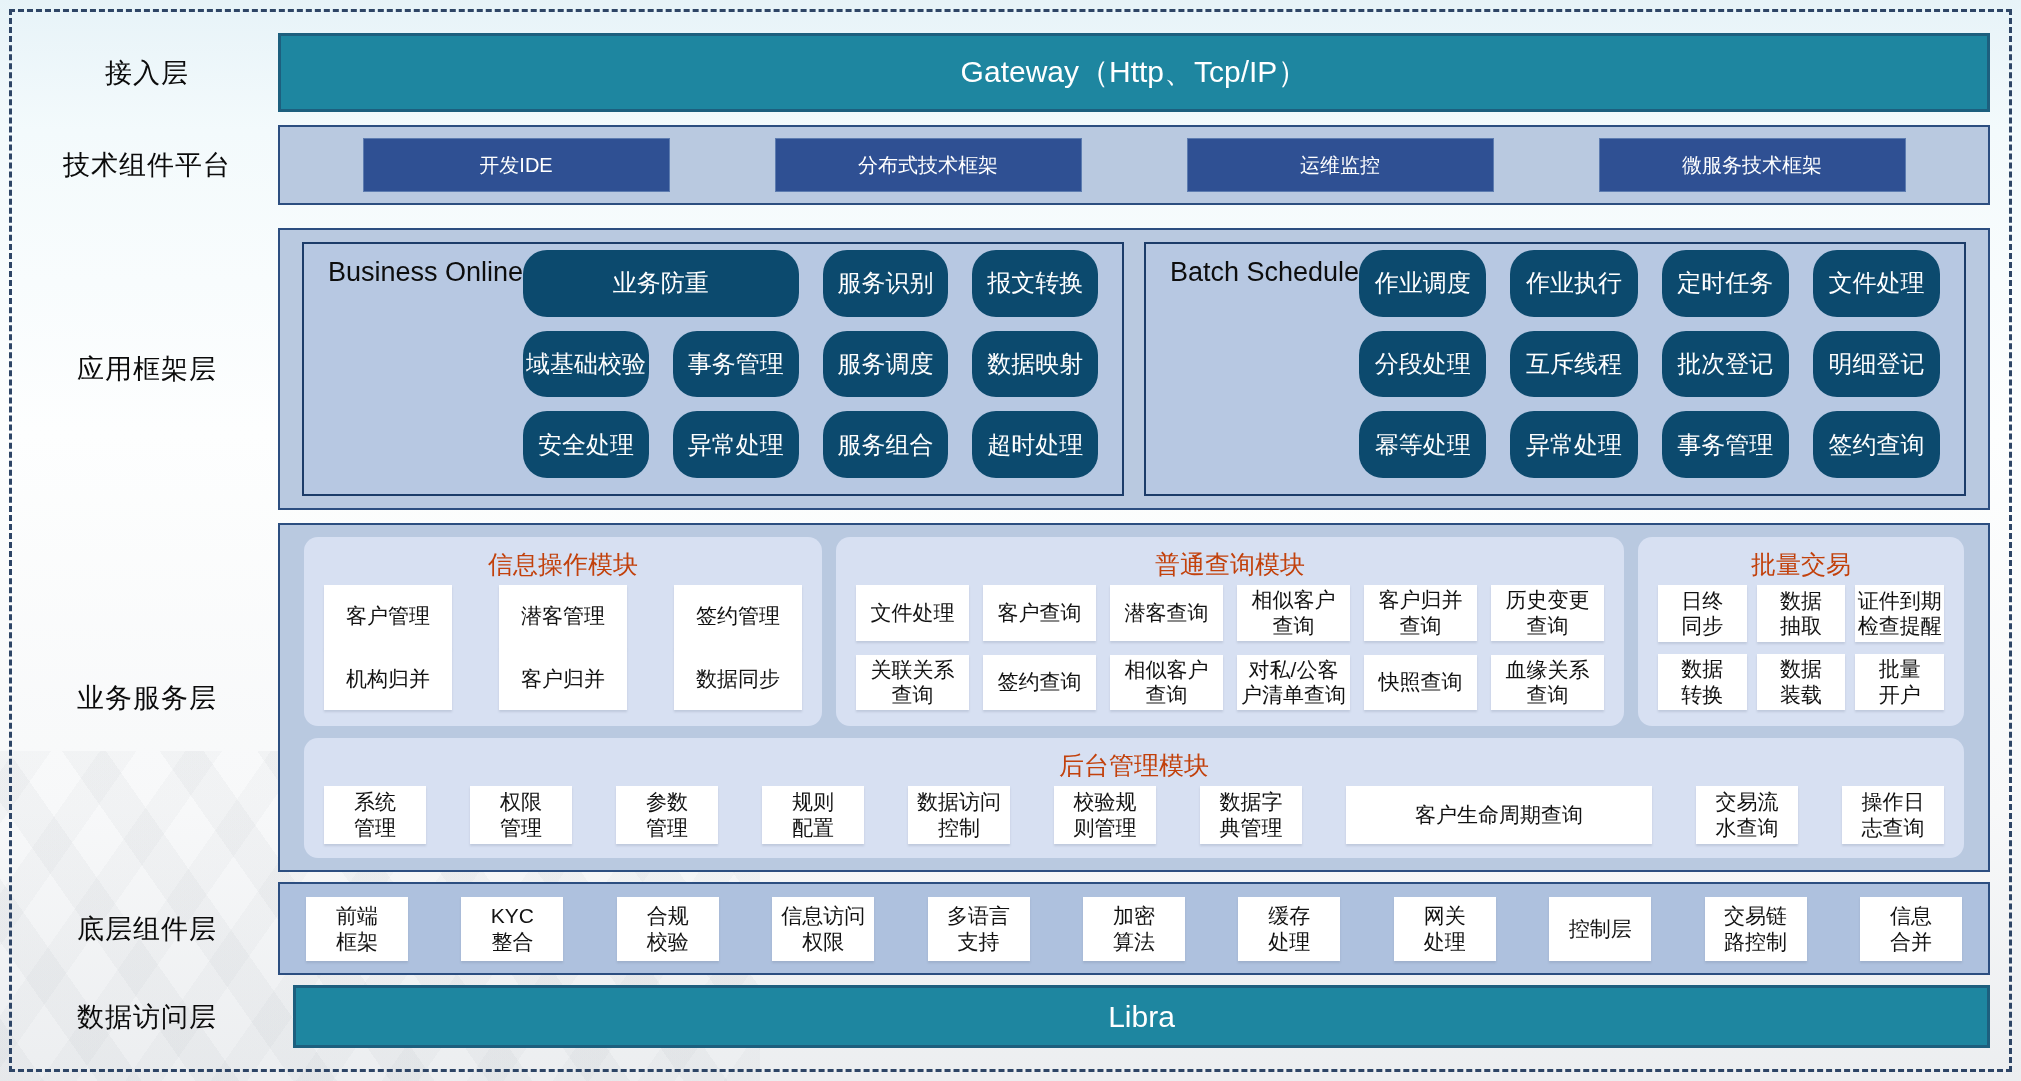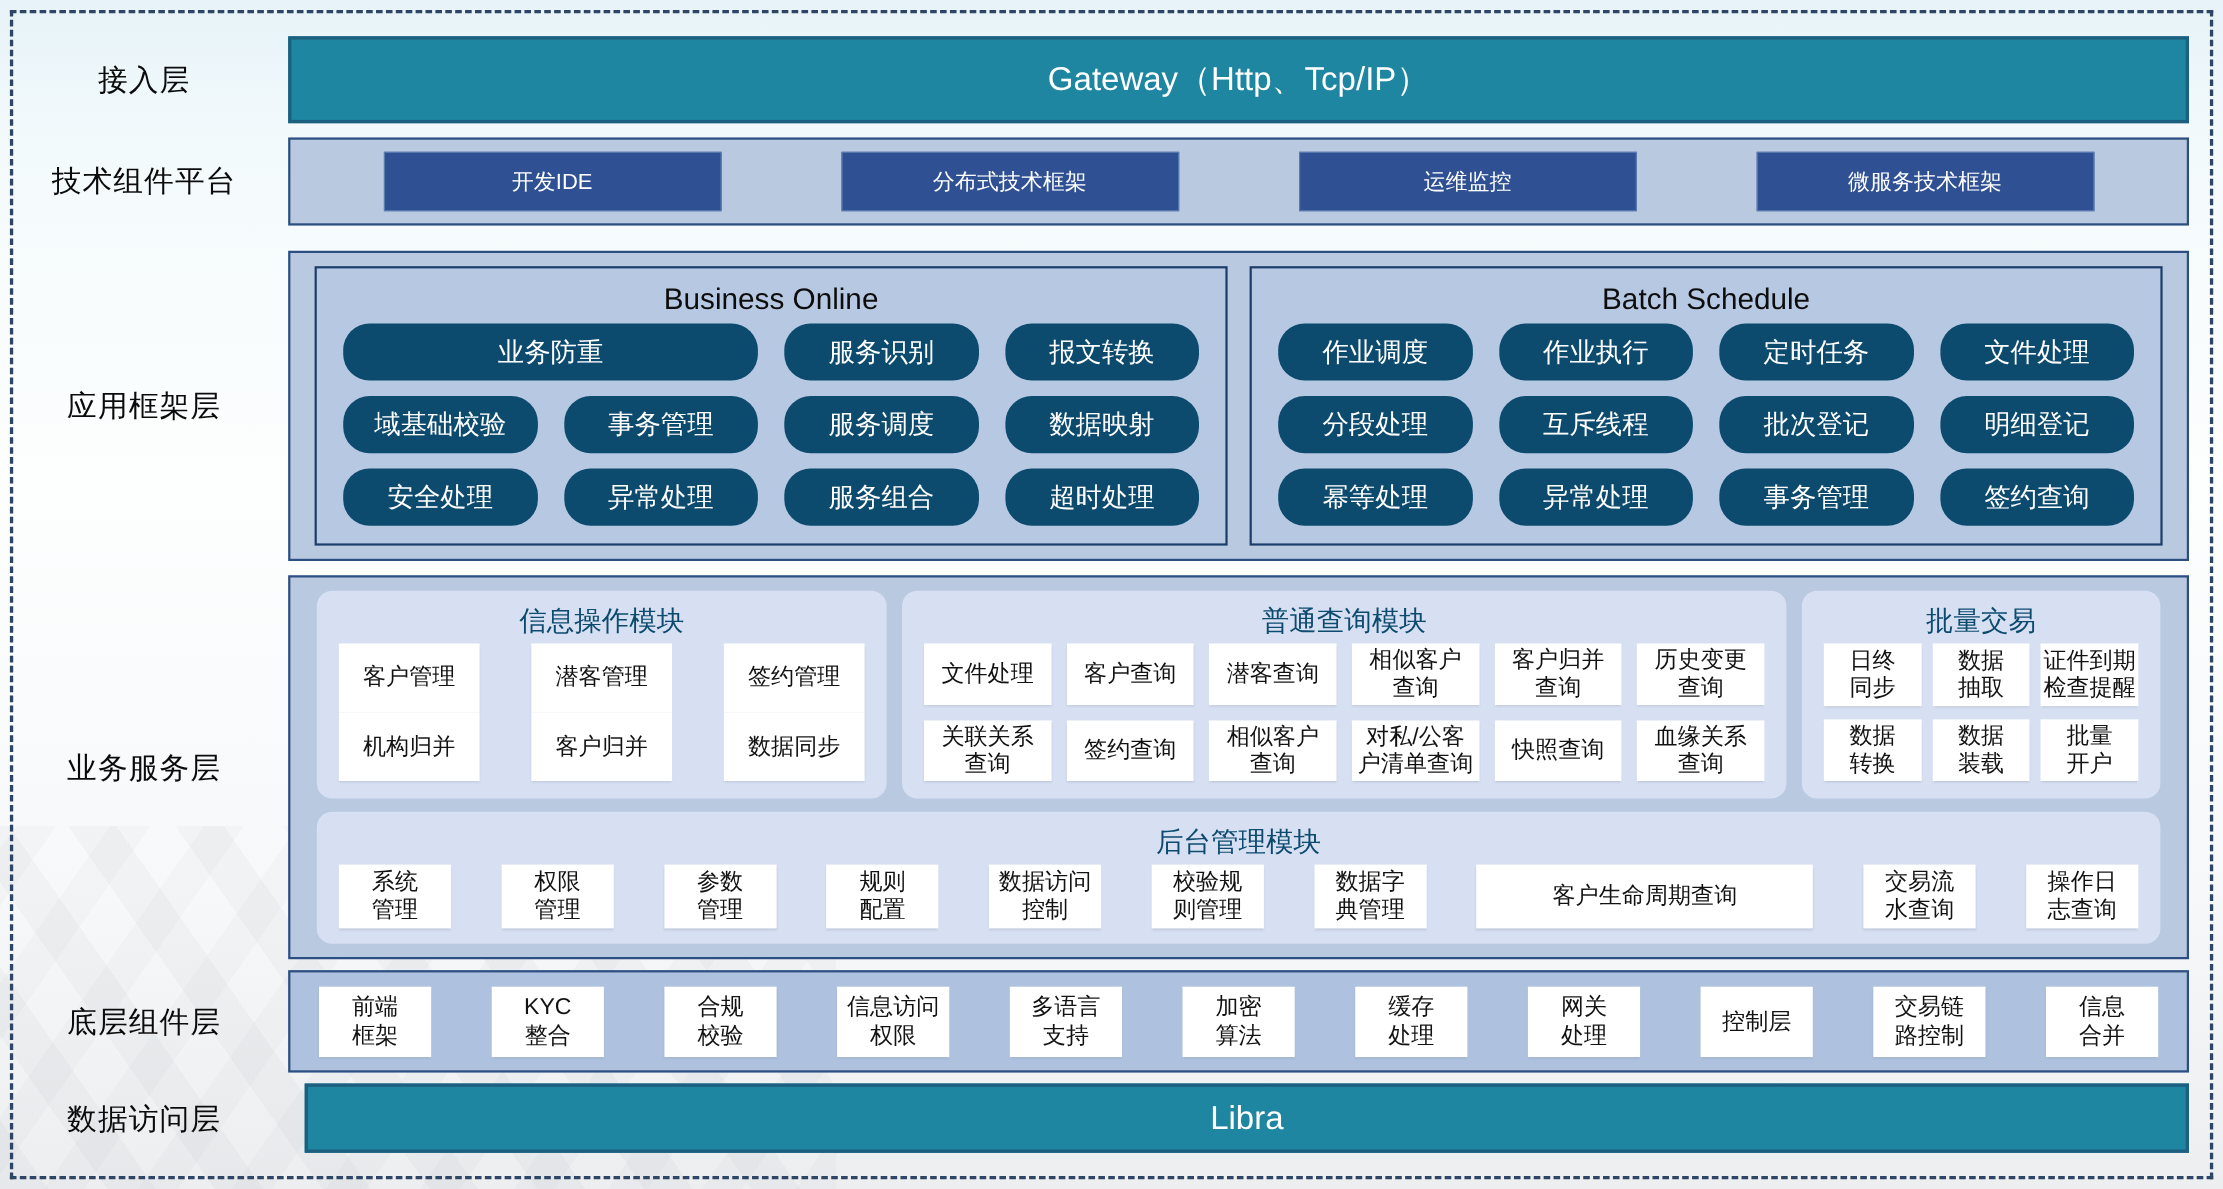--- a/index.html
+++ b/index.html
@@ -9,21 +9,21 @@
     background:linear-gradient(180deg,#e7f3f8 0%,#f3fafc 12%,#fdfefe 40%,#f7f8f9 75%,#eceef0 100%);
   }
   .canvas::after{ 
     content:"";position:absolute;left:0;bottom:0;width:760px;height:330px;
     background:
       repeating-linear-gradient(55deg,rgba(120,130,140,.05) 0 36px,rgba(255,255,255,0) 36px 80px),
       repeating-linear-gradient(-55deg,rgba(120,130,140,.04) 0 30px,rgba(255,255,255,0) 30px 70px);
     pointer-events:none;
   }
   .frame{position:absolute;inset:9px;border:3px dashed #2e4566;pointer-events:none;z-index:5;}
-  .rows{position:absolute;inset:0;padding:33px 31px 0 0;z-index:2;}
+  .rows{position:absolute;inset:0;padding:33px 31px 0 16px;z-index:2;}
   .layer-row{display:flex;align-items:stretch;}
   .layer-label{
     width:262px;flex:0 0 262px;display:flex;align-items:center;justify-content:center;
     font-size:27px;color:#0b0b0b;letter-spacing:1px;
   }
   .layer-content{flex:1;display:flex;}
 
   
   .bar-teal{
     flex:1;background:#1e86a0;border:3px solid #1d5f7e;
@@ -34,34 +34,34 @@
   
   .container{border:2px solid #2c4e80;background:#b9c9e0;}
   .tech{flex:1;display:flex;align-items:center;justify-content:space-around;padding:0 30px;}
   .tech-btn{
     width:305px;height:52px;background:#2f5093;border:1px solid #5d7cb0;
     display:flex;align-items:center;justify-content:center;color:#fff;font-size:20px;
   }
 
   
   .appfw{flex:1;display:flex;gap:20px;padding:12px 22px;}
-  .fw-panel{flex:1;border:2px solid #1c3c69;background:#b7c8e2;display:flex;flex-direction:column;padding:6px 24px 16px;}
+  .fw-panel{flex:1;border:2px solid #1c3c69;background:#b7c8e2;display:flex;flex-direction:row;padding:6px 24px 16px;}
   .fw-title{height:44px;display:flex;align-items:center;justify-content:center;font-size:27px;color:#0d0d0d;font-weight:500;}
   .fw-grid{flex:1;display:grid;grid-template-columns:repeat(4,1fr);grid-auto-rows:1fr;gap:14px 24px;}
   .fw-btn{
     background:#0c4a6e;display:flex;align-items:center;justify-content:center;
     color:#fff;font-size:24px;border-radius:24px;
   }
   .fw-btn.wide{grid-column:span 2;}
 
   
   .bizsvc{flex:1;display:flex;flex-direction:column;gap:12px;padding:12px 24px;}
   .modules-row{flex:1;display:flex;gap:14px;}
   .module{background:#d7e0f2;border-radius:14px;display:flex;flex-direction:column;padding:6px 20px 16px;}
-  .module-title{height:42px;display:flex;align-items:center;justify-content:center;font-size:25px;color:#0c4a6e;}
+  .module-title{height:42px;display:flex;align-items:center;justify-content:center;font-size:25px;color:#c2410c;}
   .mod-info{flex:0 0 478px;}
   .mod-query{flex:1;}
   .mod-batch{flex:0 0 286px;}
   .cell{
     background:#fff;display:flex;align-items:center;justify-content:center;text-align:center;
     color:#121212;font-size:21px;line-height:1.22;white-space:pre-line;box-shadow:0 2px 2px rgba(90,100,120,.18);
   }
   .grid3{flex:1;display:grid;grid-template-columns:repeat(3,128px);justify-content:space-between;grid-auto-rows:1fr;}
   .grid6{flex:1;display:grid;grid-template-columns:repeat(6,1fr);grid-auto-rows:1fr;gap:14px;}
   .grid3s{flex:1;display:grid;grid-template-columns:repeat(3,1fr);grid-auto-rows:1fr;gap:12px 10px;}

